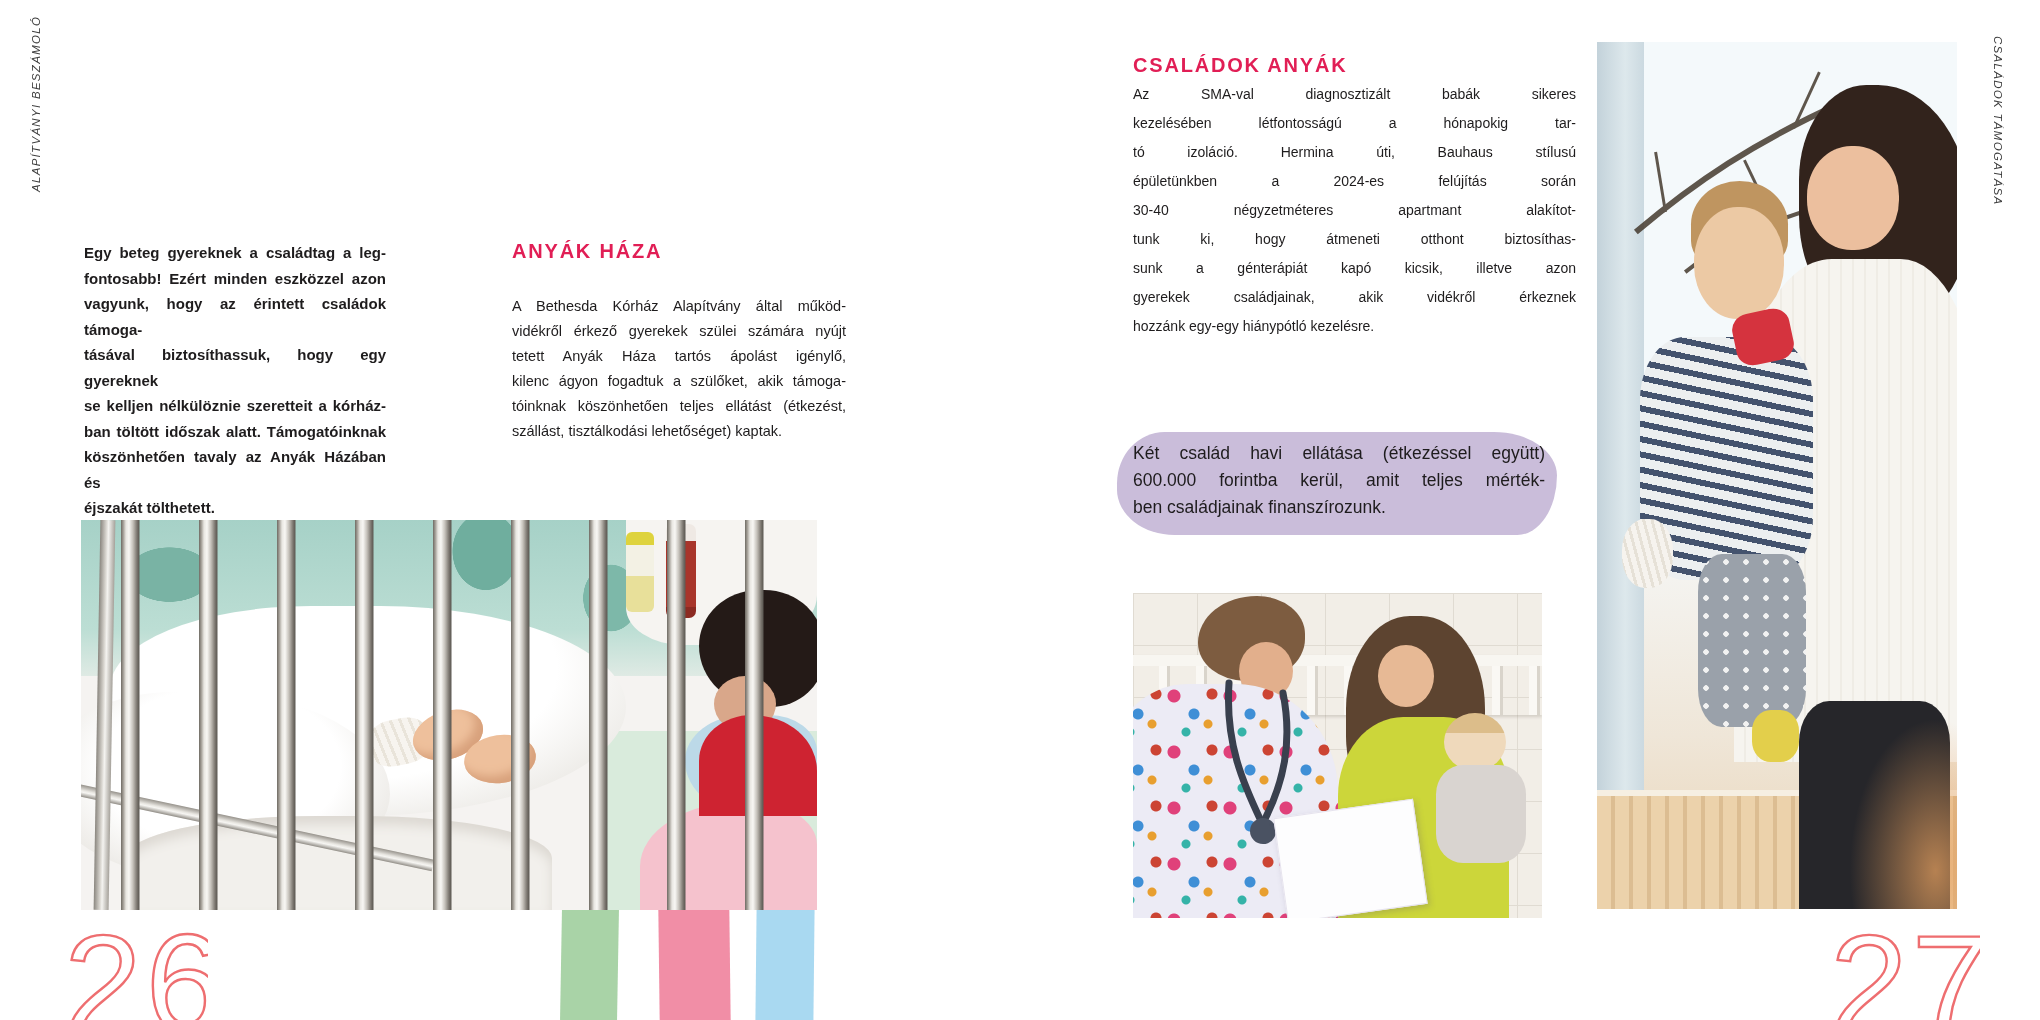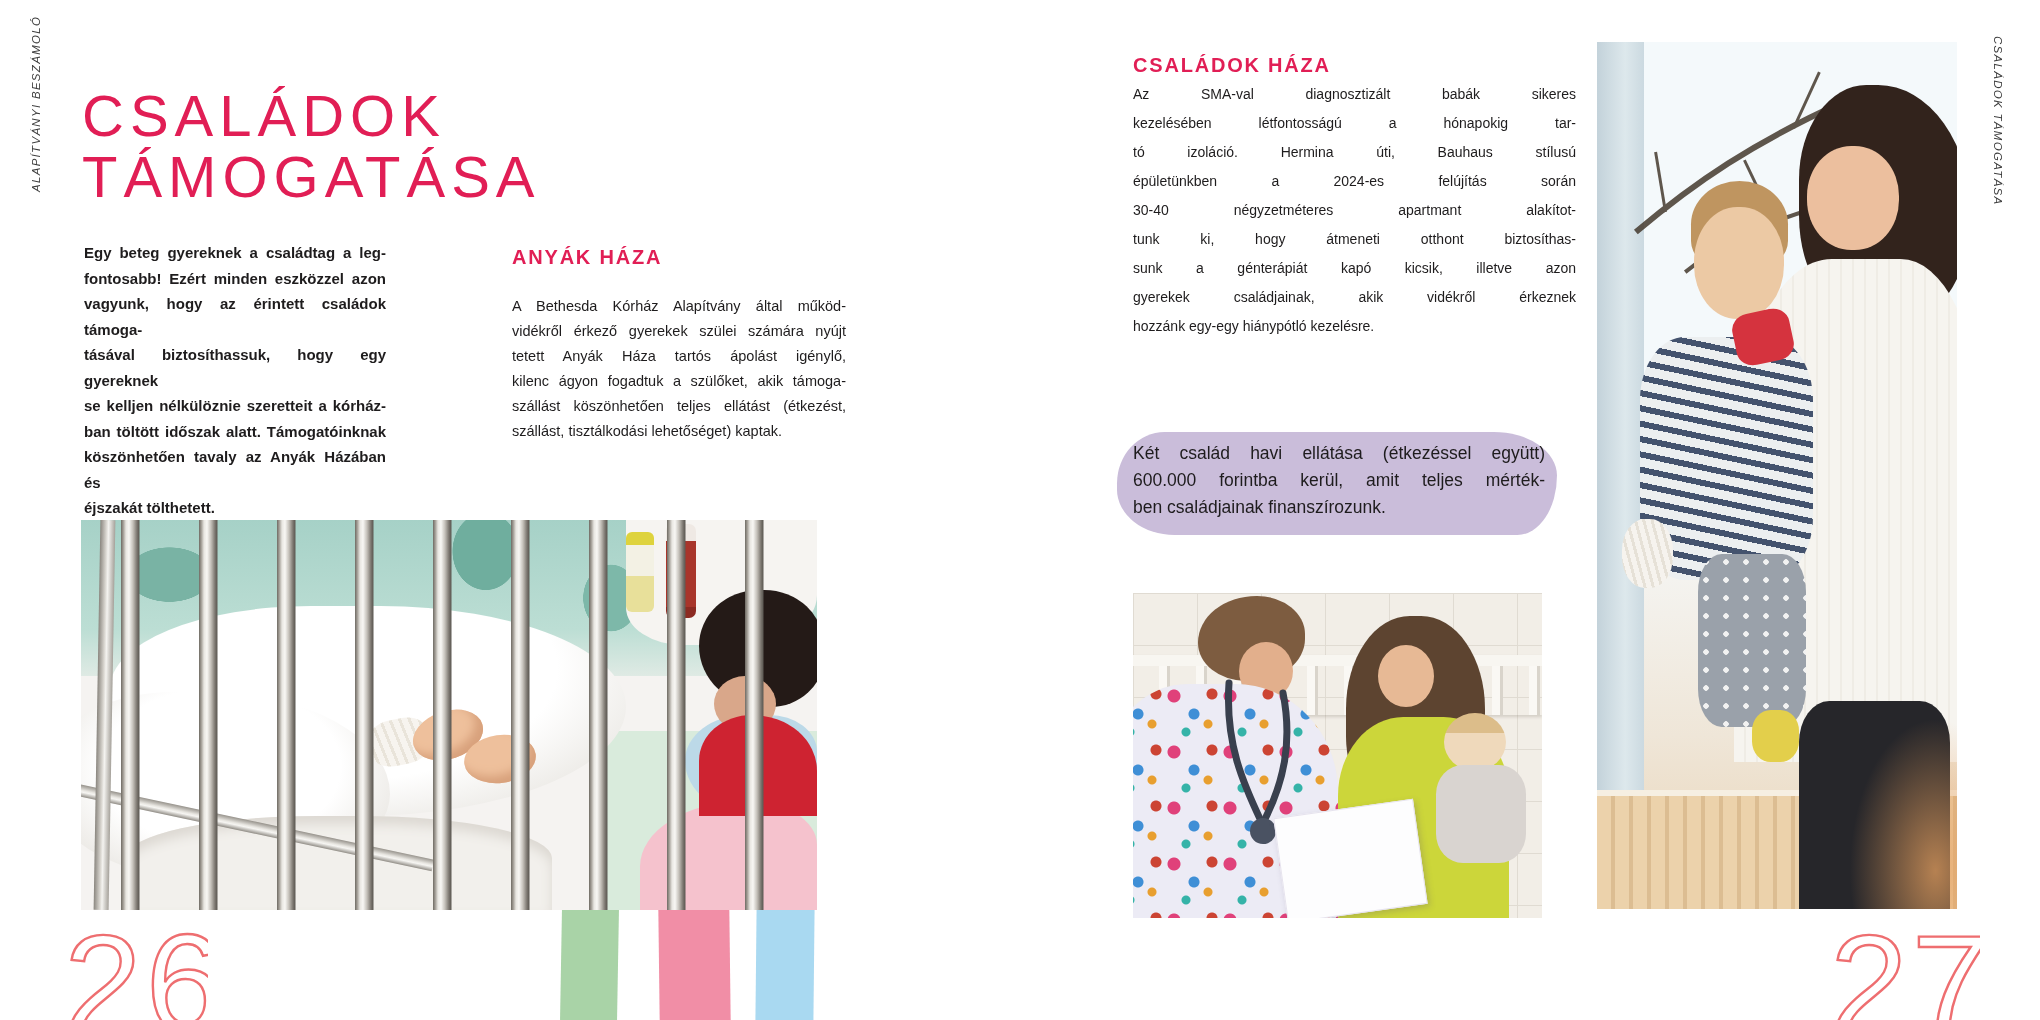--- a/index.html
+++ b/index.html
@@ -179,43 +179,39 @@
   .stripe-green{left:561px;width:57px;background:#a9d3a7;transform:skewX(-1deg);}
   .stripe-pink{left:659px;width:71px;background:#f18ea6;transform:skewX(.7deg);}
   .stripe-blue{left:756px;width:58px;background:#a9d9f1;transform:skewX(-.6deg);}
 </style>
 </head>
 <body>
 
 <div class="page" id="page-left">
   <div class="side-label ltr-up">ALAPÍTVÁNYI BESZÁMOLÓ</div>
 
-  <h1 class="main-title">
-      <div class="tline">CSALÁDOK</div>
-      <div class="tline">TÁMOGATÁSA</div>
-    </h1>
 
   <div class="jcol" id="intro-col">
       <div class="tline">Egy beteg gyereknek a családtag a leg-</div>
       <div class="tline">fontosabb! Ezért minden eszközzel azon</div>
       <div class="tline">vagyunk, hogy az érintett családok támoga-</div>
       <div class="tline">tásával biztosíthassuk, hogy egy gyereknek</div>
       <div class="tline">se kelljen nélkülöznie szeretteit a kórház-</div>
       <div class="tline">ban töltött időszak alatt. Támogatóinknak</div>
       <div class="tline">köszönhetően tavaly az Anyák Házában és</div>
       <div class="tline">éjszakát tölthetett.</div>
     </div>
 
-  <h2 class="subhead" style="left:512px;top:246px;">ANYÁK HÁZA</h2>
+  <h2 class="subhead" style="left:512px;top:240px;">ANYÁK HÁZA</h2>
   <div class="jcol" id="anyak-col">
       <div class="tline">A Bethesda Kórház Alapítvány által működ-</div>
       <div class="tline">vidékről érkező gyerekek szülei számára nyújt</div>
       <div class="tline">tetett Anyák Háza tartós ápolást igénylő,</div>
       <div class="tline">kilenc ágyon fogadtuk a szülőket, akik támoga-</div>
-      <div class="tline">szállást köszönhetően teljes ellátást (étkezést,</div>
+      <div class="tline">tóinknak köszönhetően teljes ellátást (étkezést,</div>
       <div class="tline">szállást, tisztálkodási lehetőséget) kaptak.</div>
     </div>
 
   <div class="photo" id="crib-photo">
     <div class="crib-wall"></div>
     <div class="crib-drape"></div>
     <div class="bottle bottle-yellow"></div>
     <div class="bottle bottle-red"></div>
     <div class="crib-mint"></div>
     <div class="crib-blue"></div>
@@ -237,21 +233,21 @@
   <div class="stripe stripe-green"></div>
   <div class="stripe stripe-pink"></div>
   <div class="stripe stripe-blue"></div>
 
   <svg class="pagenum" style="left:58px;top:914px;" width="150" height="106">
     <text x="6" y="118">26</text>
   </svg>
 </div>
 
 <div class="page" id="page-right">
-  <h2 class="subhead" style="left:113px;top:54px;">CSALÁDOK HÁZA</h2>
+  <h2 class="subhead" style="left:113px;top:54px;">CSALÁDOK ANYÁK</h2>
   <div class="jcol" id="right-col">
       <div class="tline">Az SMA-val diagnosztizált babák sikeres</div>
       <div class="tline">kezelésében létfontosságú a hónapokig tar-</div>
       <div class="tline">tó izoláció. Hermina úti, Bauhaus stílusú</div>
       <div class="tline">épületünkben a 2024-es felújítás során</div>
       <div class="tline">30-40 négyzetméteres apartmant alakítot-</div>
       <div class="tline">tunk ki, hogy átmeneti otthont biztosíthas-</div>
       <div class="tline">sunk a génterápiát kapó kicsik, illetve azon</div>
       <div class="tline">gyerekek családjainak, akik vidékről érkeznek</div>
       <div class="tline">hozzánk egy-egy hiánypótló kezelésre.</div>

